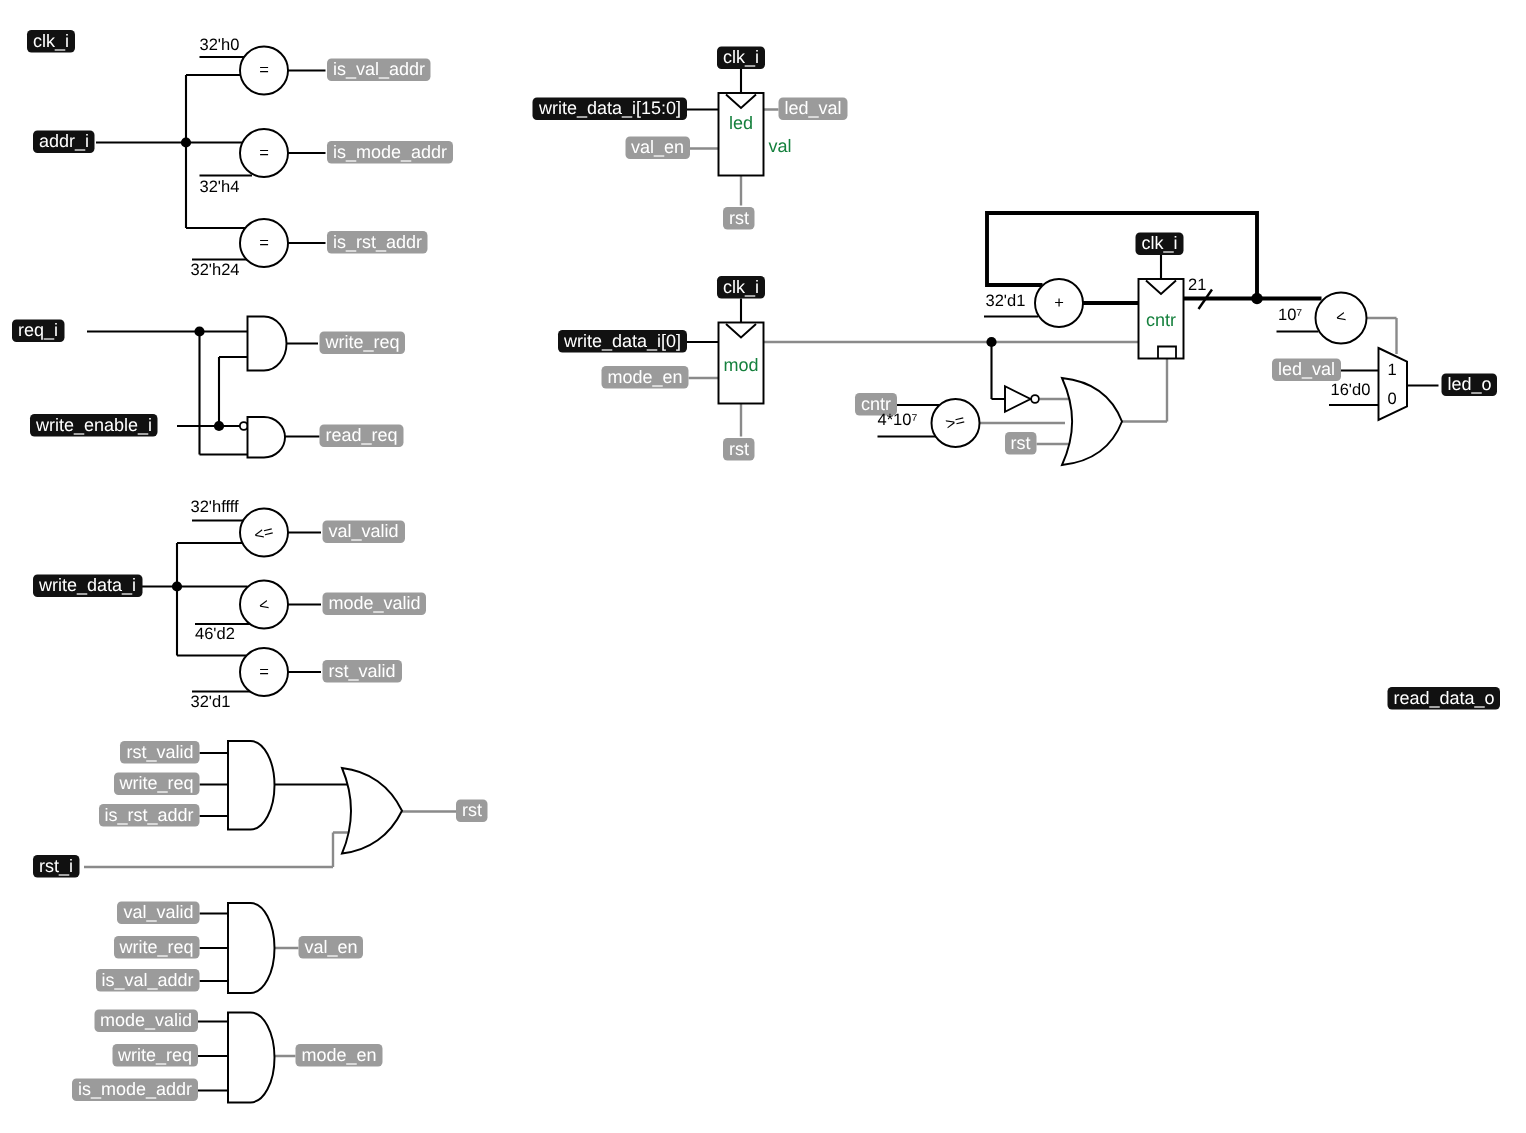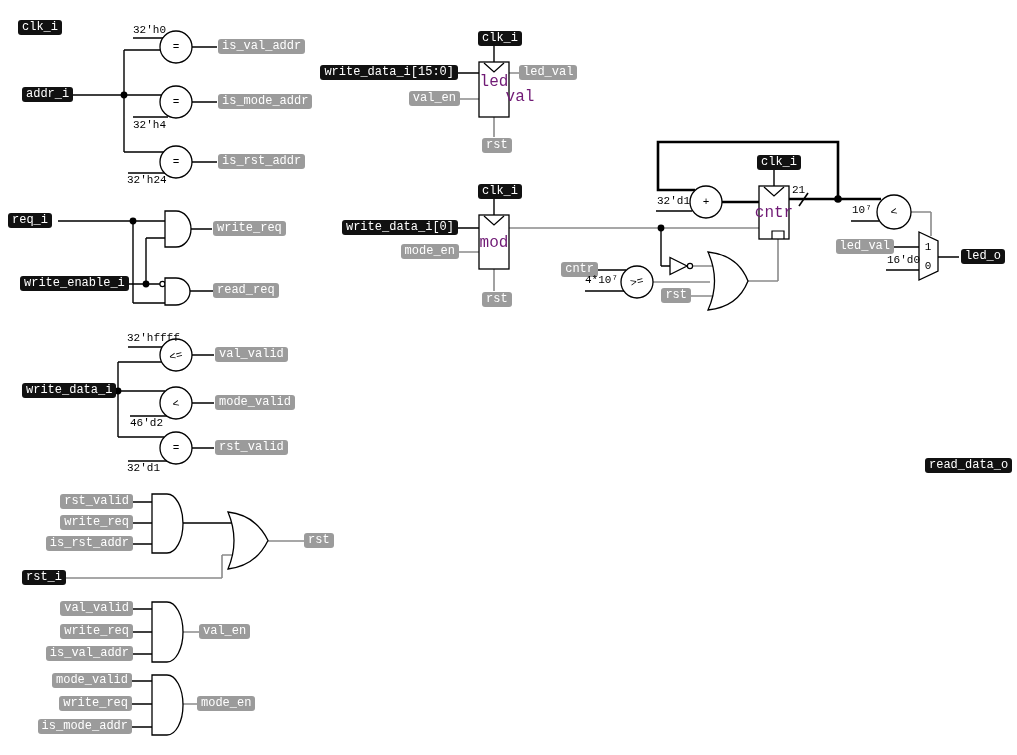--- a/index.html
+++ b/index.html
@@ -1,27 +1,27 @@
 <!DOCTYPE html>
 <html><head>
 <meta charset="utf-8">
 <style>
   html,body{margin:0;padding:0;background:#fff}
   .canvas{position:relative;width:1017px;height:755px;background:#ffffff;
-          font-family:Liberation Mono, monospace;overflow:hidden}
+          font-family:Liberation Sans, sans-serif;overflow:hidden}
   .canvas svg{position:absolute;left:0;top:0}
   .lbl{position:absolute;font-size:12px;line-height:13px;padding:1px 4px;
        border-radius:3px;color:#fff;white-space:nowrap;z-index:2}
   .port{background:#111111}
   .net{background:#9b9b9b}
   .const{position:absolute;font-size:11px;line-height:12px;color:#000;
          white-space:nowrap;z-index:2}
   .op{position:absolute;font-size:11px;color:#000;transform:translate(-50%,-50%);z-index:2}
   .op.tilt{transform:translate(-50%,-50%) rotate(-14deg)}
-  .regtext{position:absolute;font-size:16px;color:#701a75;transform:translate(-50%,-50%);z-index:2}
+  .regtext{position:absolute;font-size:12px;color:#15803d;transform:translate(-50%,-50%);z-index:2}
 </style>
 </head>
 <body>
 
 <div class="canvas">
 
   <svg width="1017" height="755" viewBox="0 0 1017 755">
 
     <path fill="none" stroke="#000" stroke-width="1.4" d="M64,95 H162 M124,50 V152 M124,50 H161 M124,152 H164 M133,38 H163 M133,117 H168 M128,173 H165
          M192,47 H217 M192,102 H217 M192,162 H217

